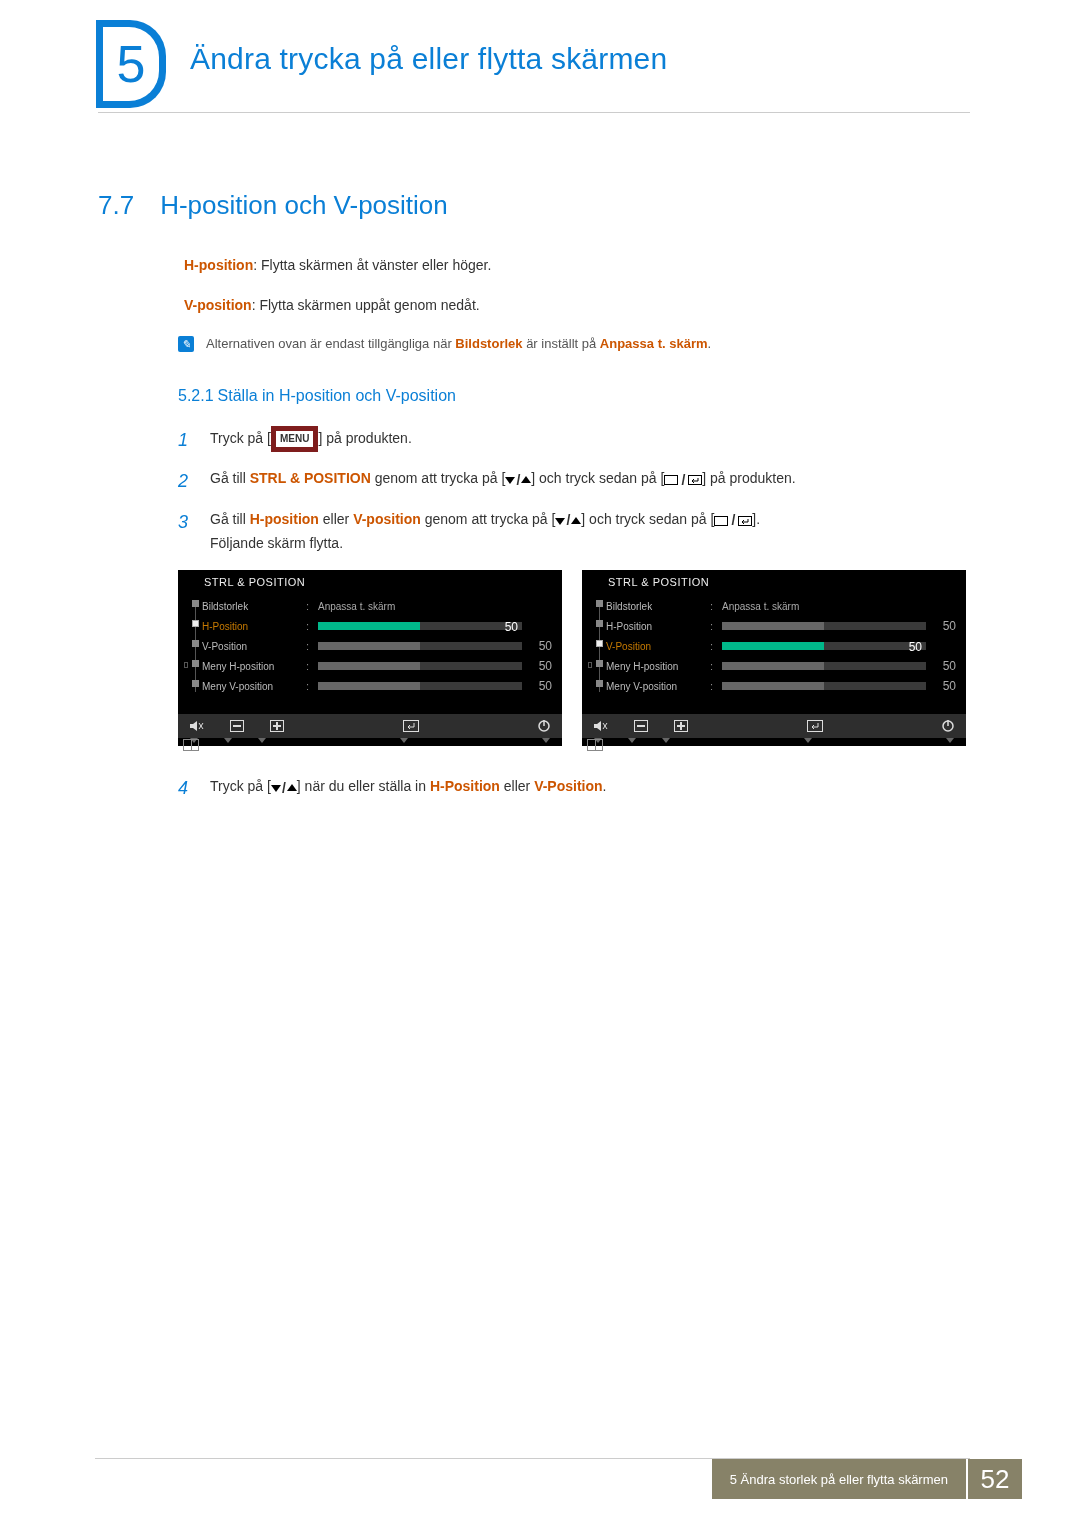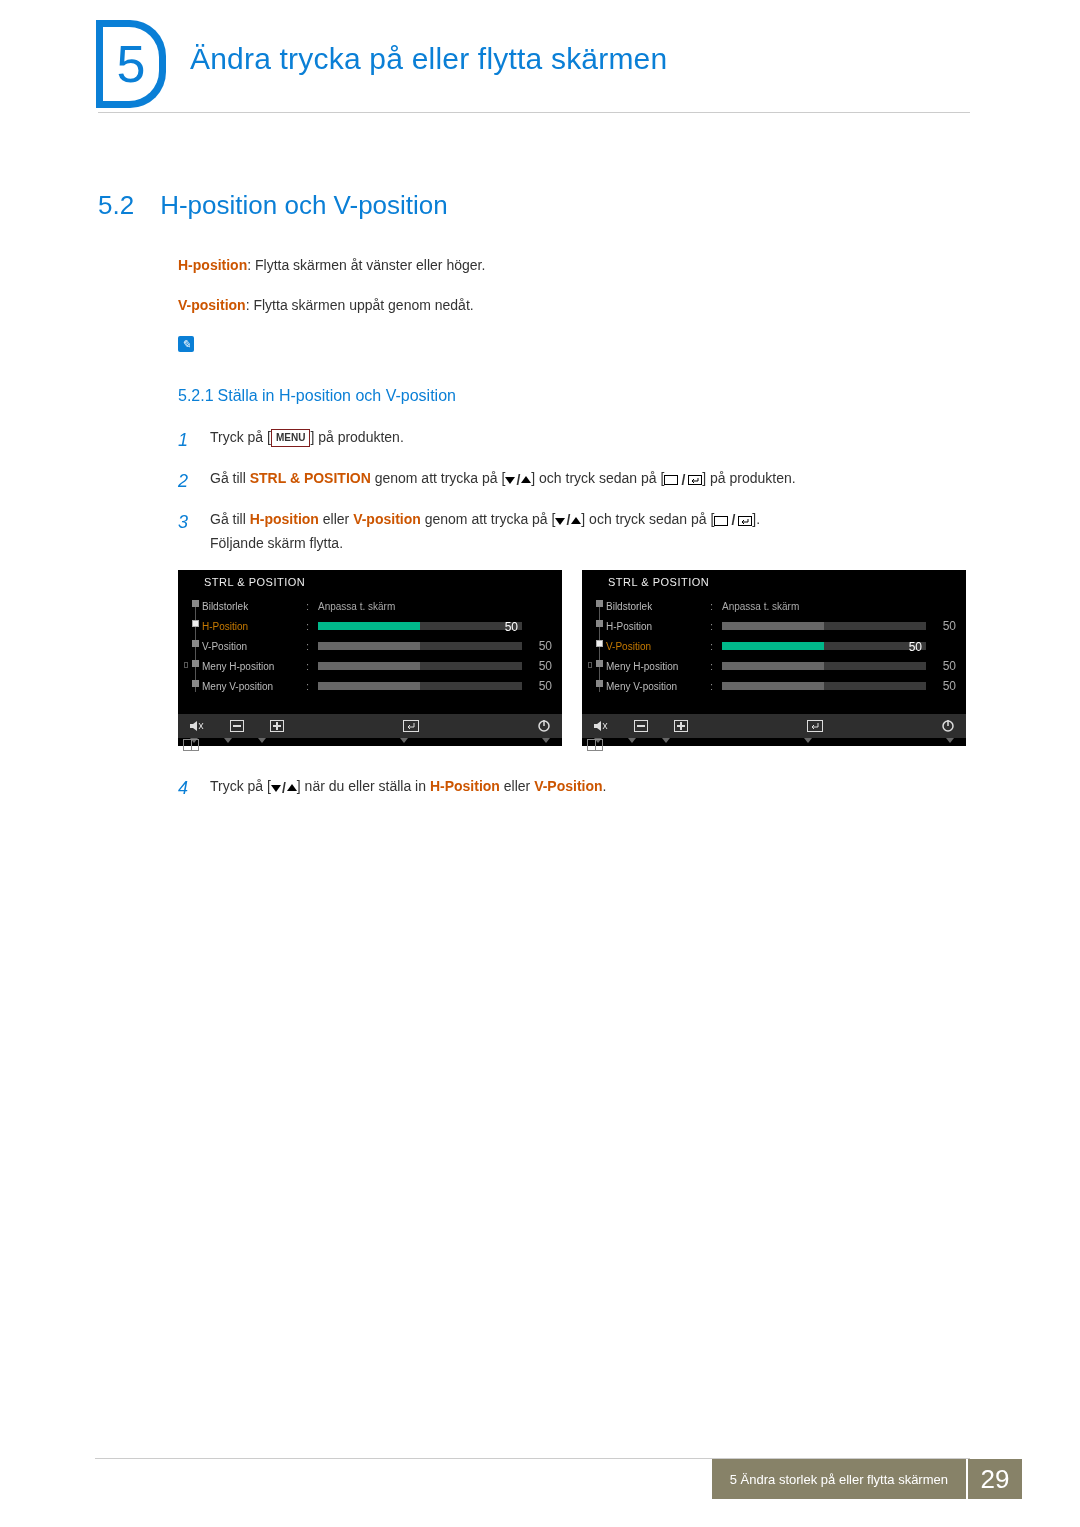--- a/index.html
+++ b/index.html
@@ -57,21 +57,21 @@
     position: absolute;
     top: 190px;
     left: 98px;
     font-size: 26px;
     color: #0a7fd6;
     font-weight: 400;
   }
   .section-heading .secnum { margin-right: 26px; }
   .body-text {
     position: absolute;
-    left: 178px;
+    left: 184px;
     font-size: 14px;
     color: #333;
     line-height: 1.4;
   }
   .orange { color: #cc5500; font-weight: bold; }
   .note-row {
     position: absolute;
     left: 178px;
     display: flex;
     align-items: flex-start;
@@ -118,21 +118,21 @@
     color: #0a7fd6;
     font-size: 18px;
     font-style: italic;
     font-weight: 400;
     flex-shrink: 0;
     width: 16px;
   }
   .step-text { flex: 1; color: #333; }
   .menu-btn {
     display: inline-block;
-    border: 1px solid #7f1d1d;
+    border: 5px solid #7f1d1d;
     padding: 0 4px;
     font-size: 10px;
     font-weight: bold;
     vertical-align: 1px;
   }
   .updown, .rect-enter-icons {
     display: inline-flex;
     align-items: center;
     gap: 1px;
     vertical-align: -2px;
@@ -310,32 +310,35 @@
 </head>
 <body>
 
 <div class="chapter-tab">
   <div class="chapter-tab-inner">5</div>
 </div>
 <div class="chapter-title">Ändra trycka på eller flytta skärmen</div>
 <div class="chapter-underline"></div>
 
 <div class="section-heading">
-  <span class="secnum">5.2</span><span>H-position och V-position</span>
+  <span class="secnum">7.7</span><span>H-position och V-position</span>
 </div>
 
 <div class="body-text" style="top:256px;">
   <span class="orange">H-position</span><span>: Flytta skärmen åt vänster eller höger.</span>
 </div>
 <div class="body-text" style="top:296px;">
   <span class="orange">V-position</span><span>: Flytta skärmen uppåt genom nedåt.</span>
 </div>
 
 <div class="note-row" style="top:336px;">
   <div class="note-icon">✎</div>
+  <div>
+    <span>Alternativen ovan är endast tillgängliga när </span><span class="orange">Bildstorlek</span><span> är inställt på </span><span class="orange">Anpassa t. skärm</span><span>.</span>
+  </div>
 </div>
 
 <div class="subsection-heading">
   <span class="subnum">5.2.1</span><span>Ställa in H-position och V-position</span>
 </div>
 
 <div class="step-list">
   <div class="step">
     <div class="step-num">1</div>
     <div class="step-text">
@@ -632,14 +635,14 @@
           <polygon points="5,1 0,8 10,8" fill="#000"></polygon>
         </svg>
       </span><span>] när du eller ställa in </span><span class="orange">H-Position</span><span> eller </span><span class="orange">V-Position</span><span>.</span>
   </div>
 </div>
 
 <div class="footer-line"></div>
 <div class="footer-bar">
   <div class="footer-spacer"></div>
   <div class="footer-text">5 Ändra storlek på eller flytta skärmen</div>
-  <div class="footer-pagenum">29</div>
+  <div class="footer-pagenum">52</div>
 </div>
 
 </body></html>

